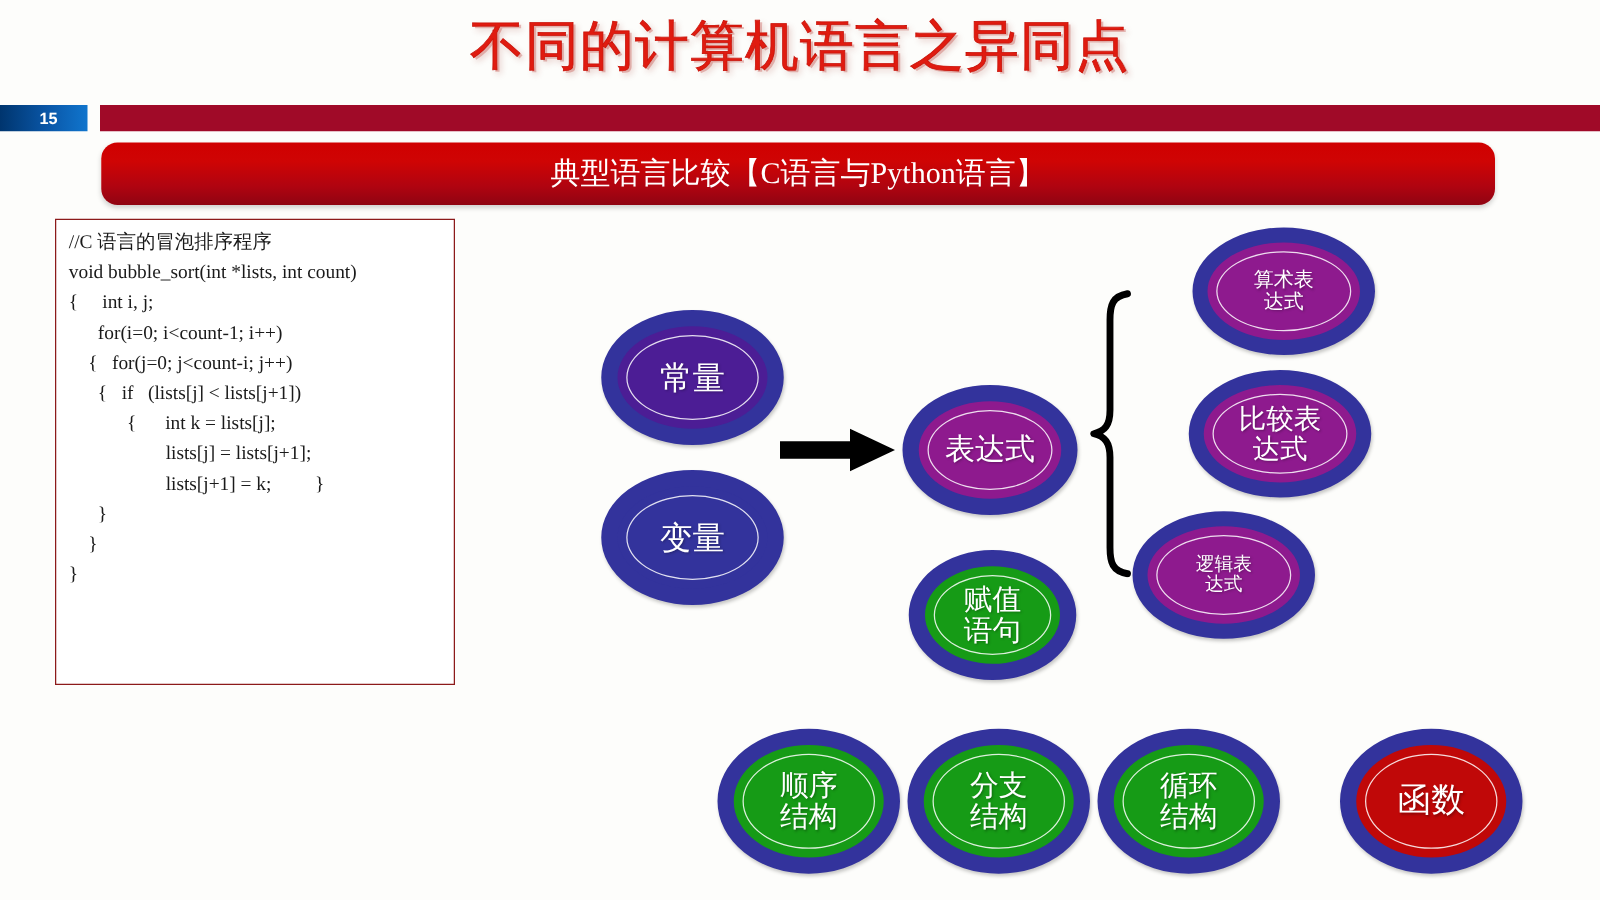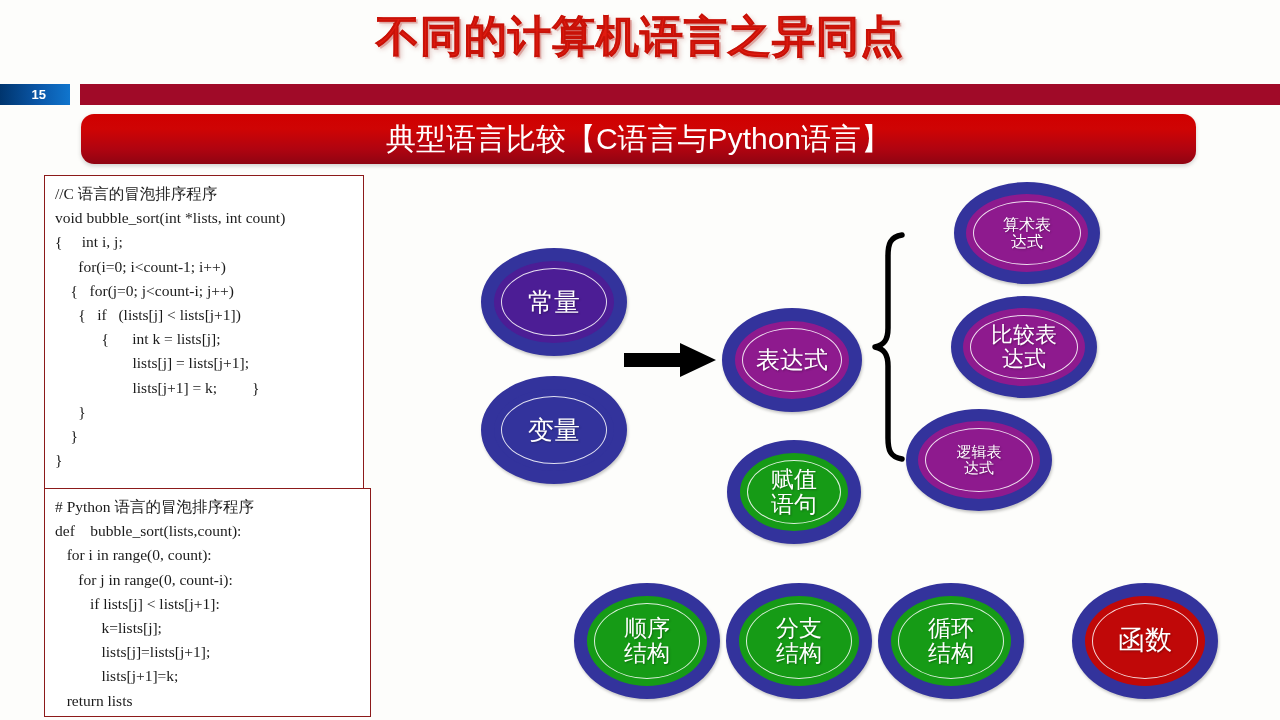--- a/index.html
+++ b/index.html
@@ -23,21 +23,21 @@
 
   
   .slide-title {
     position: absolute;
     left: 0;
     top: 8px;
     width: 1280px;
     text-align: center;
     font-family: "Liberation Sans", sans-serif;
     font-size: 43px;
-    font-weight: bold;
+    font-weight: normal;
     letter-spacing: 1px;
     color: #e01b10;
     text-shadow: 2px 2px 0 rgba(180,30,20,0.28), 3px 3px 5px rgba(150,40,30,0.25);
     -webkit-text-stroke: 0.6px #c81208;
     white-space: nowrap;
   }
 
   
   .header-bar {
     position: absolute;
@@ -76,23 +76,23 @@
   }
   .sub-banner-text {
     position: absolute;
     left: 0;
     top: 0;
     width: 1115px;
     height: 50px;
     line-height: 50px;
     text-align: center;
     color: #ffffff;
-    font-size: 30px;
+    font-size: 24px;
     font-weight: normal;
-    font-family: Liberation Sans, sans-serif;
+    font-family: Liberation Serif, serif;
     white-space: nowrap;
   }
 
   
   .code-box {
     position: absolute;
     border: 1.6px solid #8c1a1a;
     background: #ffffff;
     box-sizing: border-box;
     font-family: "Liberation Serif", serif;
@@ -182,29 +182,20 @@
 {     int i, j;
       for(i=0; i&lt;count-1; i++)
     {   for(j=0; j&lt;count-i; j++)
       {   if   (lists[j] &lt; lists[j+1])
             {      int k = lists[j];
                     lists[j] = lists[j+1];
                     lists[j+1] = k;         }
       }
     }
 }</div>
-  <div class="code-box" id="code-py"># Python 语言的冒泡排序程序
-def    bubble_sort(lists,count):
-   for i in range(0, count):
-      for j in range(0, count-i):
-         if lists[j] &lt; lists[j+1]:
-            k=lists[j];
-            lists[j]=lists[j+1];
-            lists[j+1]=k;
-   return lists</div>
 
   <div id="arrow">
     <svg width="92" height="36" viewBox="0 0 92 36" xmlns="http://www.w3.org/2000/svg">
       <polygon points="0,11 56,11 56,1 92,18 56,35 56,25 0,25" fill="#000000"></polygon>
     </svg>
   </div>
 
   <div id="brace">
     <svg width="38" height="230" viewBox="0 0 38 230" xmlns="http://www.w3.org/2000/svg">
       <path d="M30 3 C18 5 16 12 16 24 L16 96 C16 108 12 113 3 115 C12 117 16 122 16 134 L16 206 C16 218 18 225 30 227" fill="none" stroke="#000000" stroke-width="5.5" stroke-linecap="round" stroke-linejoin="round"></path>

